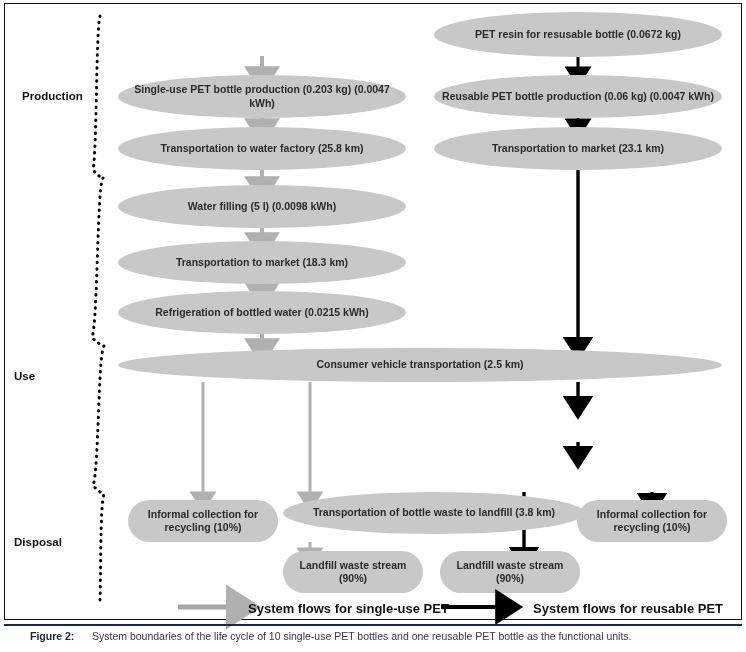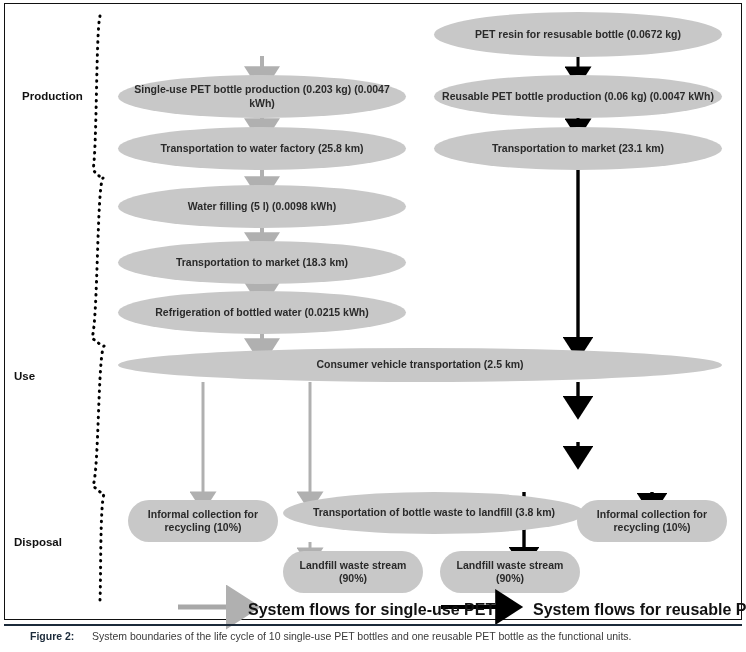--- a/index.html
+++ b/index.html
@@ -53,21 +53,21 @@
   .stage-label {
     position: absolute;
     font-weight: bold;
     font-size: 11.5px;
     color: #111111;
     white-space: nowrap;
   }
   .legend-text {
     position: absolute;
     font-weight: bold;
-    font-size: 16px;
+    font-size: 13px;
     color: #111111;
     white-space: nowrap;
   }
   #caption-rule {
     position: absolute;
     left: 4px;
     top: 624px;
     width: 738px;
     height: 2px;
     background: #1b2a3a;

